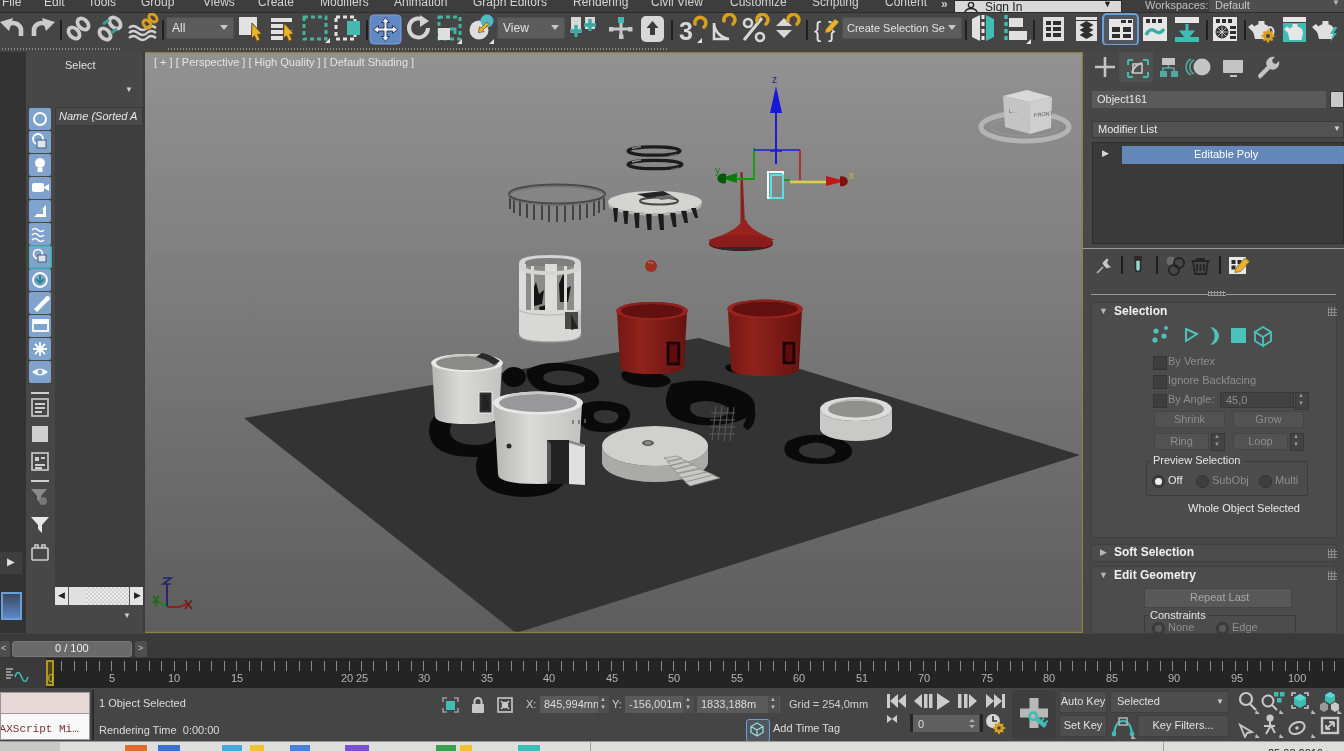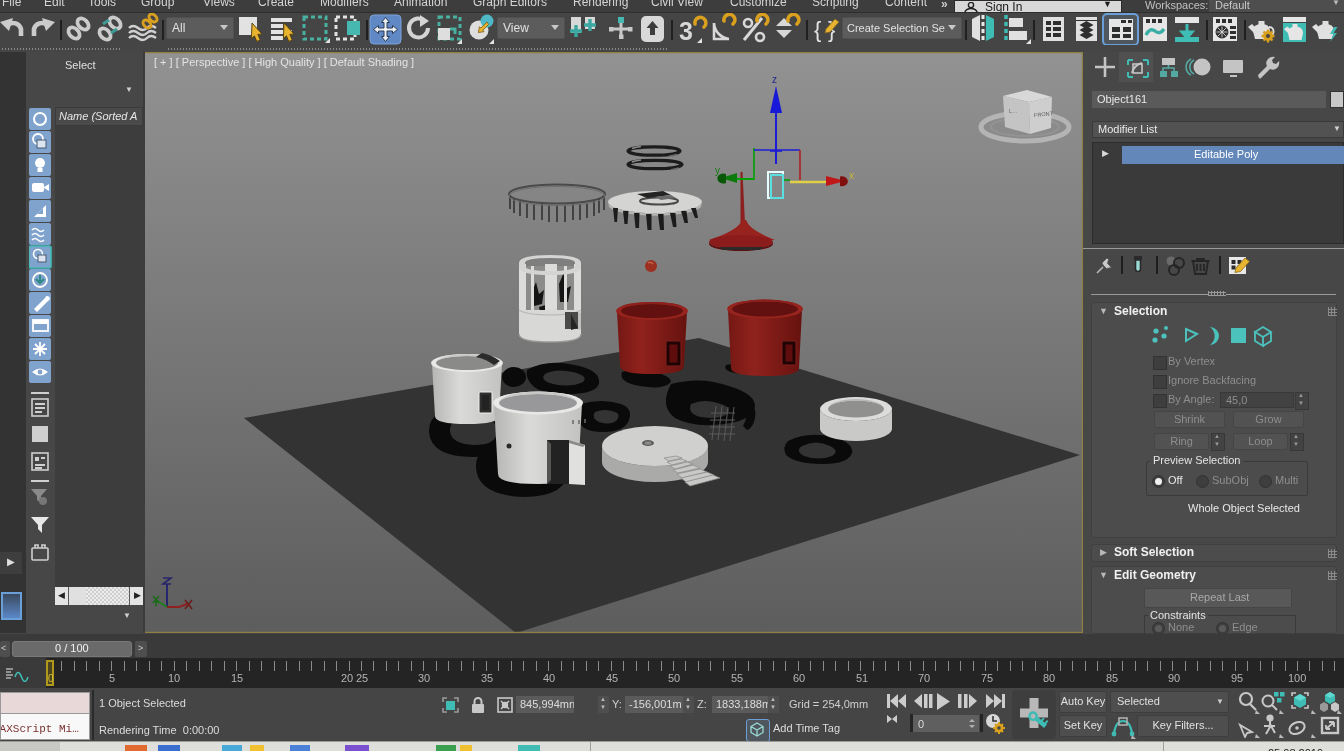--- a/index.html
+++ b/index.html
@@ -793,31 +793,31 @@
         <rect x="32" y="9" width="12" height="9" rx="1"></rect>
         <path d="M34.5 9 v-2.5 a3.5 3.5 0 0 1 7 0 v2.5" fill="none" stroke="#c8c8c8" stroke-width="2"></path>
       </g>
       <g stroke="#c8c8c8" stroke-width="1.6" fill="none">
         <rect x="58" y="3" width="14" height="14"></rect>
         <path d="M61 14 l8 -8 M61 6 l8 8"></path>
           <circle cx="65" cy="10" r="2.4" fill="#c8c8c8"></circle>
       </g>
     </svg>
     <div class="txt" style="left:526px;top:10px;color:#d0d0d0;">X:</div>
-    <div class="abs fld" style="left:516px;top:8px;width:58px;">
+    <div class="abs fld" style="left:540px;top:8px;width:58px;">
         <span>845,994mn</span>
       </div>
     <div class="abs spin2" style="left:598px;top:8px;"></div>
     <div class="txt" style="left:612px;top:10px;color:#d0d0d0;">Y:</div>
     <div class="abs fld" style="left:625px;top:8px;width:58px;">
         <span>-156,001m</span>
       </div>
     <div class="abs spin2" style="left:683px;top:8px;"></div>
     <div class="txt" style="left:697px;top:10px;color:#d0d0d0;">Z:</div>
-    <div class="abs fld" style="left:712px;top:8px;width:58px;">
+    <div class="abs fld" style="left:697px;top:8px;width:58px;padding-left:25px;">
         <span>1833,188m</span>
       </div>
     <div class="abs spin2" style="left:768px;top:8px;"></div>
     <div class="txt" style="left:789px;top:10px;color:#d0d0d0;">Grid = 254,0mm</div>
     <div class="abs" style="left:746px;top:31px;width:22px;height:21px;background:#5s5a5a;border:1px solid #6a9fd8;border-radius:3px;background:#50565e;">
       <svg width="20" height="19">
           <g stroke="#9adbd6" stroke-width="1.3" fill="none">
             <path d="M10 3 l6 3.5 v6 l-6 3.5 l-6 -3.5 v-6 z M4 6.5 l6 3.5 l6 -3.5 M10 10 v6.5"></path>
           </g>
         </svg>

